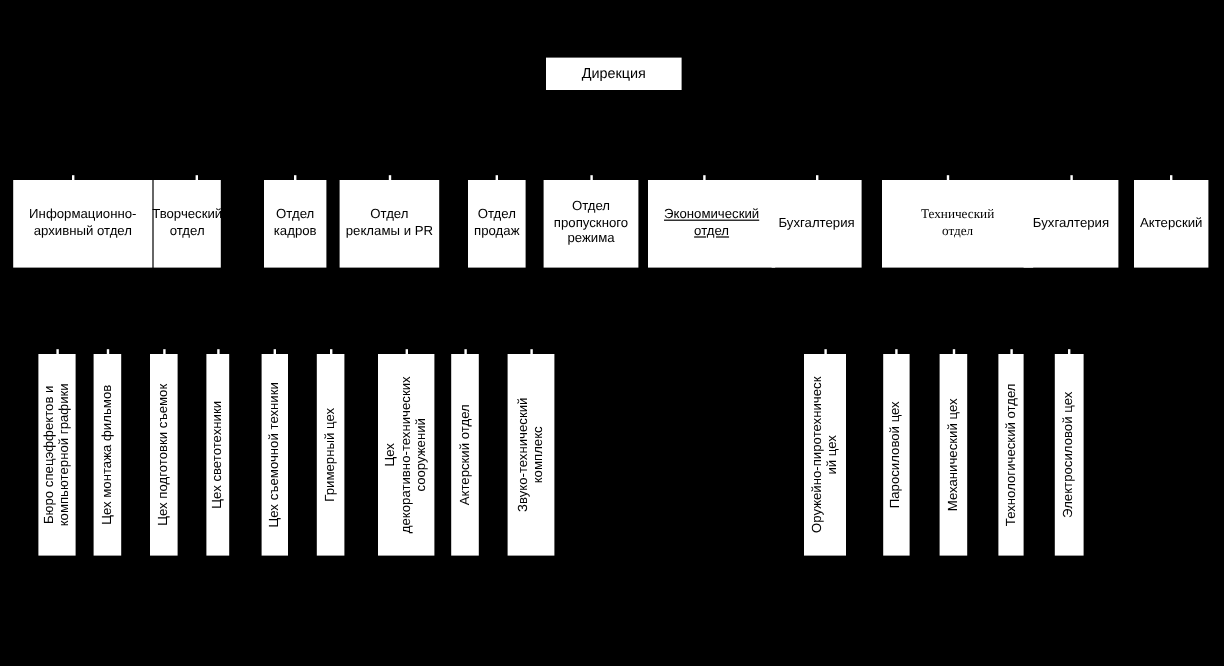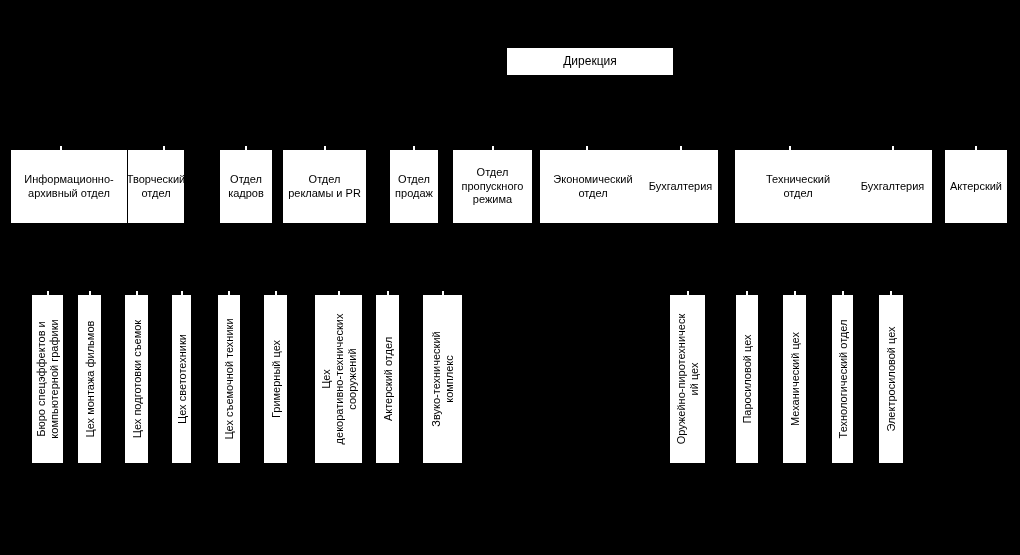--- a/index.html
+++ b/index.html
@@ -48,21 +48,21 @@
   .tick{
     position:absolute;
     width:2px;height:4px;
     background:#ffffff;
   }
 </style>
 </head>
 <body>
 
 <div class="canvas">
-  <div class="box root-box" style="left:507px;top:48px;width:166px;height:27px;justify-content:center;">
+  <div class="box root-box" style="left:455px;top:48px;width:113px;height:27px;justify-content:center;">
     <span>Дирекция</span>
   </div>
   <div id="dept-layer">
       <div class="tick" style="left: 60px; top: 146px; background: rgb(255, 255, 255);"></div>
       <div class="box dept-box" style="left: 11px; width: 116px;"><span>Информационно-
 архивный отдел</span></div>
       <div class="tick" style="left: 163px; top: 146px; background: rgb(255, 255, 255);"></div>
       <div class="box dept-box" style="left: 128px; width: 56px;"><span>Творческий
 отдел</span></div>
       <div class="tick" style="left: 245px; top: 146px; background: rgb(255, 255, 255);"></div>
@@ -72,26 +72,26 @@
       <div class="box dept-box" style="left: 283px; width: 83px;"><span>Отдел
 рекламы и PR</span></div>
       <div class="tick" style="left: 413px; top: 146px; background: rgb(255, 255, 255);"></div>
       <div class="box dept-box" style="left: 390px; width: 48px;"><span>Отдел
 продаж</span></div>
       <div class="tick" style="left: 492px; top: 146px; background: rgb(255, 255, 255);"></div>
       <div class="box dept-box" style="left: 453px; width: 79px;"><span>Отдел
 пропускного
 режима</span></div>
       <div class="tick" style="left: 586px; top: 146px; background: rgb(255, 255, 255);"></div>
-      <div class="box dept-box" style="left: 540px; width: 106px;"><span>Экономический
+      <div class="box dept-box" style="left: 540px; width: 106px; text-decoration: underline;"><span>Экономический
 отдел</span></div>
       <div class="tick" style="left: 680px; top: 146px; background: rgb(255, 255, 255);"></div>
       <div class="box dept-box" style="left: 643px; width: 75px;"><span>Бухгалтерия</span></div>
       <div class="tick" style="left: 789px; top: 146px; background: rgb(255, 255, 255);"></div>
-      <div class="box dept-box" style="left: 735px; width: 126px;"><span>Технический
+      <div class="box dept-box" style="left: 735px; width: 126px; font-family: Liberation Serif, serif;"><span>Технический
 отдел</span></div>
       <div class="tick" style="left: 892px; top: 146px; background: rgb(255, 255, 255);"></div>
       <div class="box dept-box" style="left: 853px; width: 79px;"><span>Бухгалтерия</span></div>
       <div class="tick" style="left: 975px; top: 146px; background: rgb(255, 255, 255);"></div>
       <div class="box dept-box" style="left: 945px; width: 62px;"><span>Актерский</span></div>
     </div>
   <div id="unit-layer">
       <div class="tick" style="left: 47px; top: 291px; background: rgb(255, 255, 255);"></div>
       <div class="box unit-box" style="left: 32px; width: 31px;"><span class="vtext">Бюро спецэффектов и
 компьютерной графики</span></div>

